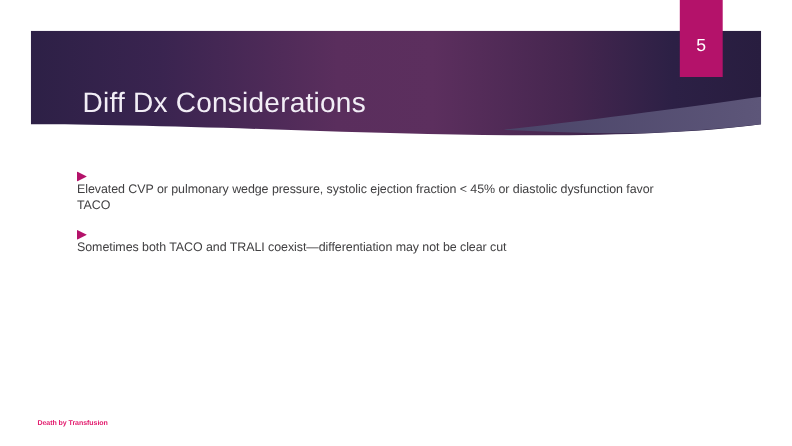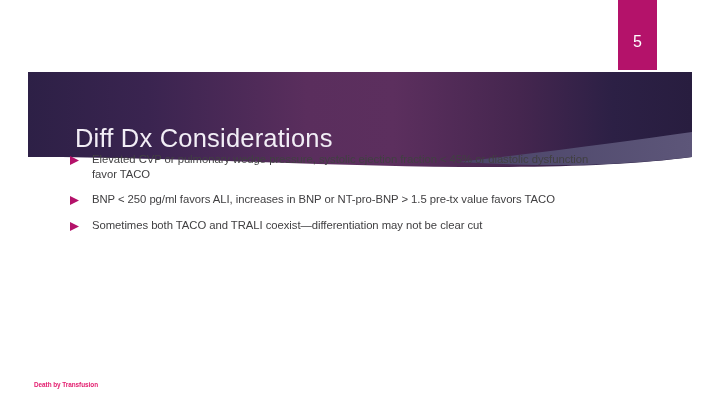--- a/index.html
+++ b/index.html
@@ -18,21 +18,20 @@
     overflow: hidden;
   }
 
   
   .banner-wrap {
     position: absolute;
     left: 28px;
     top: 28px;
     width: 664px;
     height: 96px;
-    margin-top: 44px;
   }
   .banner-svg {
     position: absolute;
     left: 0;
     top: 0;
     width: 664px;
     height: 96px;
     display: block;
   }
   .slide-title {
@@ -79,20 +78,21 @@
     position: absolute;
     left: 70px;
     top: 152px;
     width: 530px;
   }
   .bullet-row {
     position: relative;
     display: flex;
     align-items: flex-start;
     margin-bottom: 10px;
+    flex-direction: column;
   }
   .bullet-row:last-child { margin-bottom: 0; }
 
   .bullet-marker {
     flex: 0 0 auto;
     width: 22px;
     padding-top: 4px;
     line-height: 0;
   }
   .bullet-marker svg { display: block; }
@@ -165,28 +165,20 @@
     <div class="bullet-row">
       <span class="bullet-marker">
         <svg width="9" height="9" viewBox="0 0 9 9">
             <polygon points="0,0 9,4.5 0,9" fill="#b4126a"></polygon>
           </svg>
       </span>
       <span class="bullet-text">Elevated CVP or pulmonary wedge pressure, systolic ejection fraction &lt; 45% or diastolic dysfunction favor TACO</span>
     </div>
 
 
-    <div class="bullet-row">
-      <span class="bullet-marker">
-        <svg width="9" height="9" viewBox="0 0 9 9">
-            <polygon points="0,0 9,4.5 0,9" fill="#b4126a"></polygon>
-          </svg>
-      </span>
-      <span class="bullet-text">BNP &lt; 250 pg/ml favors ALI, increases in BNP or NT-pro-BNP  &gt; 1.5 pre-tx value favors TACO</span>
-    </div>
 
     <div class="bullet-row">
       <span class="bullet-marker">
         <svg width="9" height="9" viewBox="0 0 9 9">
             <polygon points="0,0 9,4.5 0,9" fill="#b4126a"></polygon>
           </svg>
       </span>
       <span class="bullet-text">Sometimes both TACO and TRALI coexist—differentiation may not be clear cut</span>
     </div>
 

